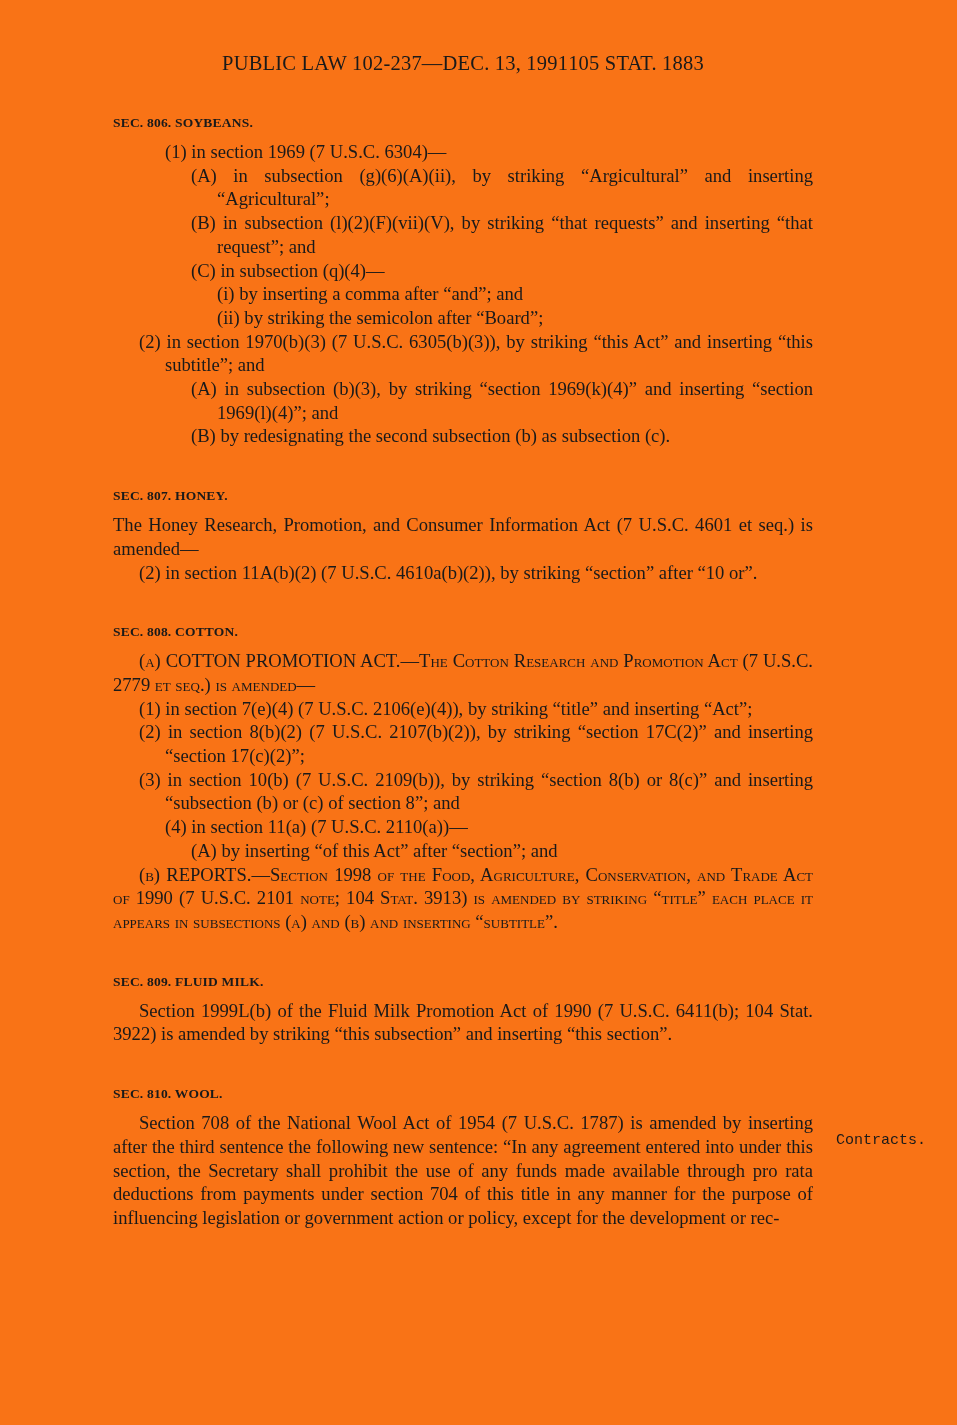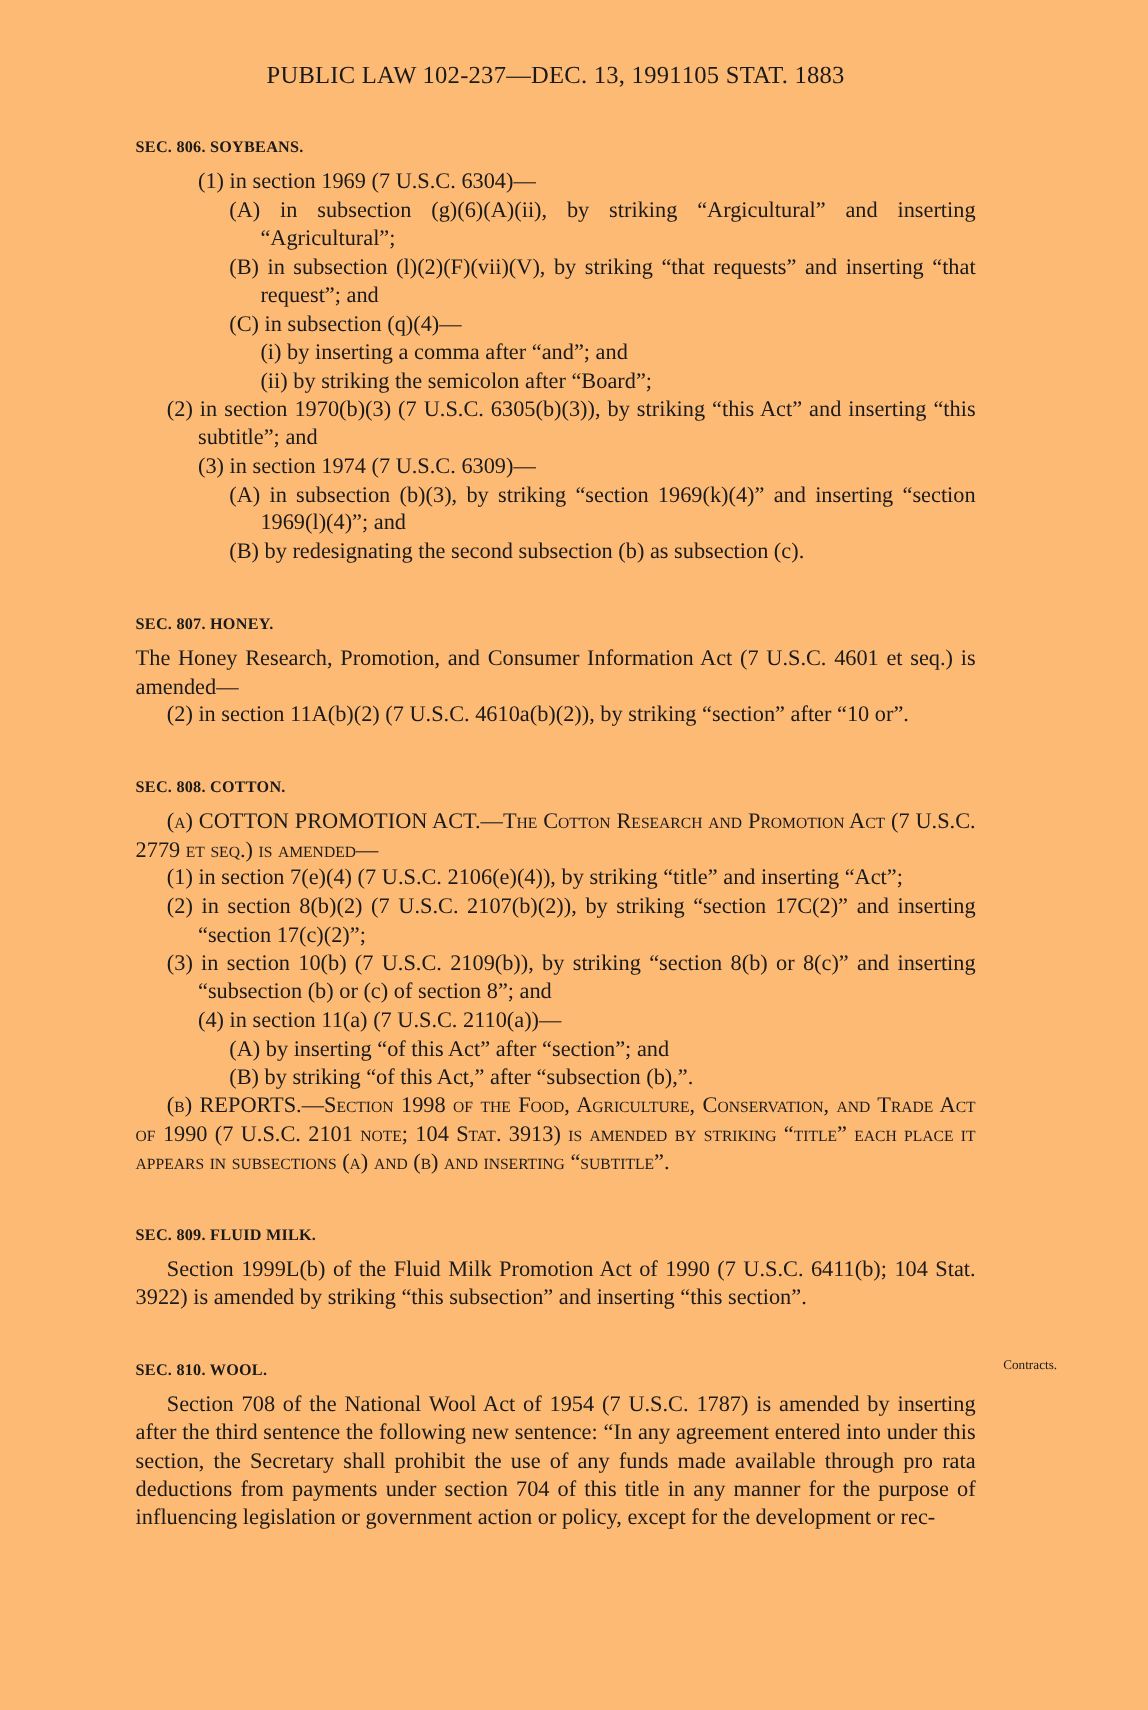--- a/index.html
+++ b/index.html
@@ -4,21 +4,21 @@
 <style>
   html, body {
     margin: 0;
     padding: 0;
     background: #ffffff;
   }
   .page {
     position: relative;
     width: 957px;
     height: 1425px;
-    background: #fdba74;
+    background: #f97316;
     font-family: "Liberation Serif", serif;
     color: #1a1a1a;
     overflow: hidden;
   }
   .content {
     position: absolute;
     left: 113px;
     top: 52px;
     width: 700px;
   }
@@ -65,22 +65,22 @@
 
   .smallcaps {
     font-variant: small-caps;
     font-size: 18.6px;
   }
   .marginal-note {
     position: absolute;
     left: 836px;
     top: 1132px;
     width: 110px;
-    font-size: 11px;
-    font-family: Liberation Serif, serif;
+    font-size: 15px;
+    font-family: Liberation Mono, monospace;
     color: #1a1a1a;
     line-height: 1.25;
   }
 </style>
 </head>
 <body>
 
 <div class="page">
 
   <div class="content">
@@ -91,36 +91,34 @@
     </div>
 
     <div class="sec-head">SEC. 806. SOYBEANS.</div>
     <p class="body ind-1">(1) in section 1969 (7 U.S.C. 6304)—</p>
     <p class="body ind-2">(A) in subsection (g)(6)(A)(ii), by striking “Argicultural” and inserting “Agricultural”;</p>
     <p class="body ind-2">(B) in subsection (l)(2)(F)(vii)(V), by striking “that requests” and inserting “that request”; and</p>
     <p class="body ind-2">(C) in subsection (q)(4)—</p>
     <p class="body ind-3">(i) by inserting a comma after “and”; and</p>
     <p class="body ind-3">(ii) by striking the semicolon after “Board”;</p>
     <p class="body ind-1b">(2) in section 1970(b)(3) (7 U.S.C. 6305(b)(3)), by striking “this Act” and inserting “this subtitle”; and</p>
-    <p class="body ind-1">(3) in section 1974 (7 U.S.C. 6309)—</p>
     <p class="body ind-2">(A) in subsection (b)(3), by striking “section 1969(k)(4)” and inserting “section 1969(l)(4)”; and</p>
     <p class="body ind-2">(B) by redesignating the second subsection (b) as subsection (c).</p>
 
     <div class="sec-head">SEC. 807. HONEY.</div>
     <p class="body ind-none">The Honey Research, Promotion, and Consumer Information Act (7 U.S.C. 4601 et seq.) is amended—</p>
     <p class="body ind-1b">(2) in section 11A(b)(2) (7 U.S.C. 4610a(b)(2)), by striking “section” after “10 or”.</p>
 
     <div class="sec-head">SEC. 808. COTTON.</div>
     <p class="body ind-0 smallcaps">(a) COTTON PROMOTION ACT.—The Cotton Research and Promotion Act (7 U.S.C. 2779 et seq.) is amended—</p>
     <p class="body ind-1b">(1) in section 7(e)(4) (7 U.S.C. 2106(e)(4)), by striking “title” and inserting “Act”;</p>
     <p class="body ind-1b">(2) in section 8(b)(2) (7 U.S.C. 2107(b)(2)), by striking “section 17C(2)” and inserting “section 17(c)(2)”;</p>
     <p class="body ind-1b">(3) in section 10(b) (7 U.S.C. 2109(b)), by striking “section 8(b) or 8(c)” and inserting “subsection (b) or (c) of section 8”; and</p>
     <p class="body ind-1">(4) in section 11(a) (7 U.S.C. 2110(a))—</p>
     <p class="body ind-2">(A) by inserting “of this Act” after “section”; and</p>
-    <p class="body ind-2">(B) by striking “of this Act,” after “subsection (b),”.</p>
     <p class="body ind-0 smallcaps">(b) REPORTS.—Section 1998 of the Food, Agriculture, Conservation, and Trade Act of 1990 (7 U.S.C. 2101 note; 104 Stat. 3913) is amended by striking “title” each place it appears in subsections (a) and (b) and inserting “subtitle”.</p>
 
     <div class="sec-head">SEC. 809. FLUID MILK.</div>
     <p class="body ind-0">Section 1999L(b) of the Fluid Milk Promotion Act of 1990 (7 U.S.C. 6411(b); 104 Stat. 3922) is amended by striking “this subsection” and inserting “this section”.</p>
 
     <div class="sec-head">SEC. 810. WOOL.</div>
     <p class="body ind-0">Section 708 of the National Wool Act of 1954 (7 U.S.C. 1787) is amended by inserting after the third sentence the following new sentence: “In any agreement entered into under this section, the Secretary shall prohibit the use of any funds made available through pro rata deductions from payments under section 704 of this title in any manner for the purpose of influencing legislation or government action or policy, except for the development or rec-</p>
 
   </div>
 

